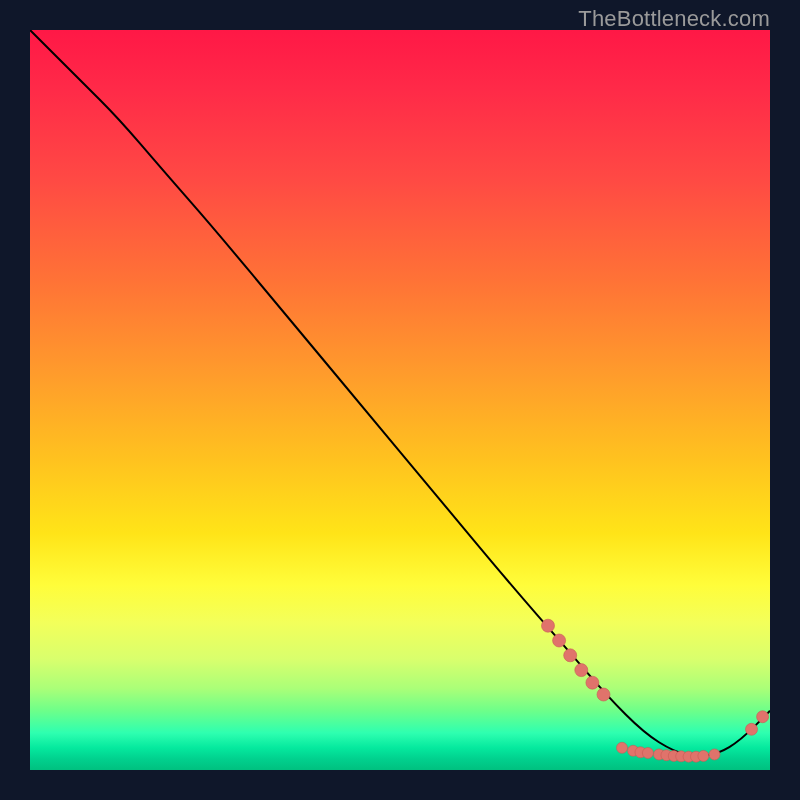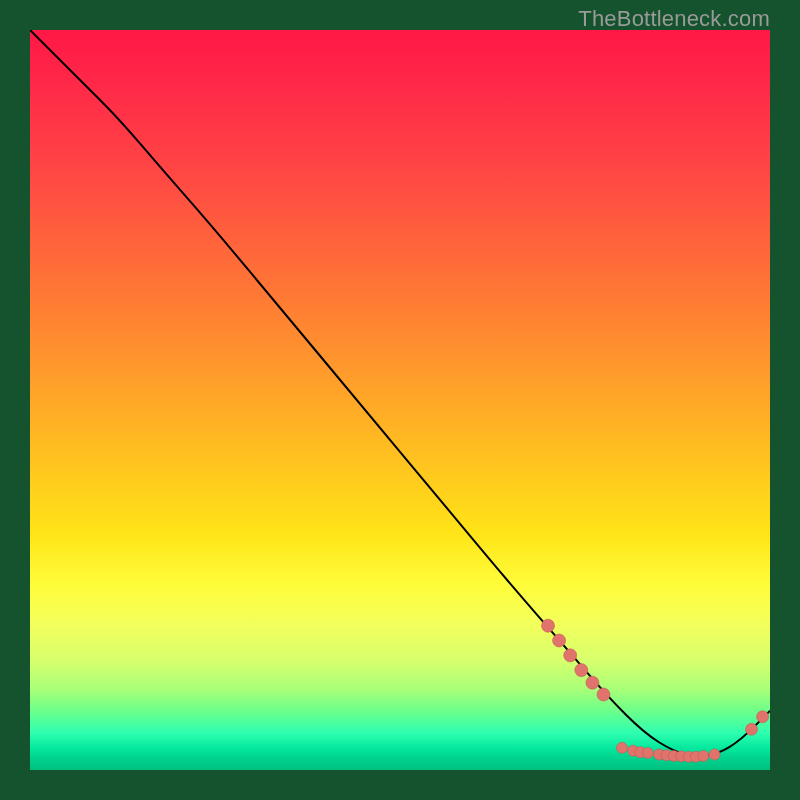--- a/index.html
+++ b/index.html
@@ -8,21 +8,21 @@
     width: 800px;
     height: 800px;
     background: #000;
     overflow: hidden;
     font-family: Arial, Helvetica, sans-serif;
   }
   .stage {
     position: relative;
     width: 800px;
     height: 800px;
-    background: #14532d;
+    background: #0f172a;
   }
   .plot {
     position: absolute;
     left: 30px;
     top: 30px;
     width: 740px;
     height: 740px;
     
     background: linear-gradient(
       to bottom,

